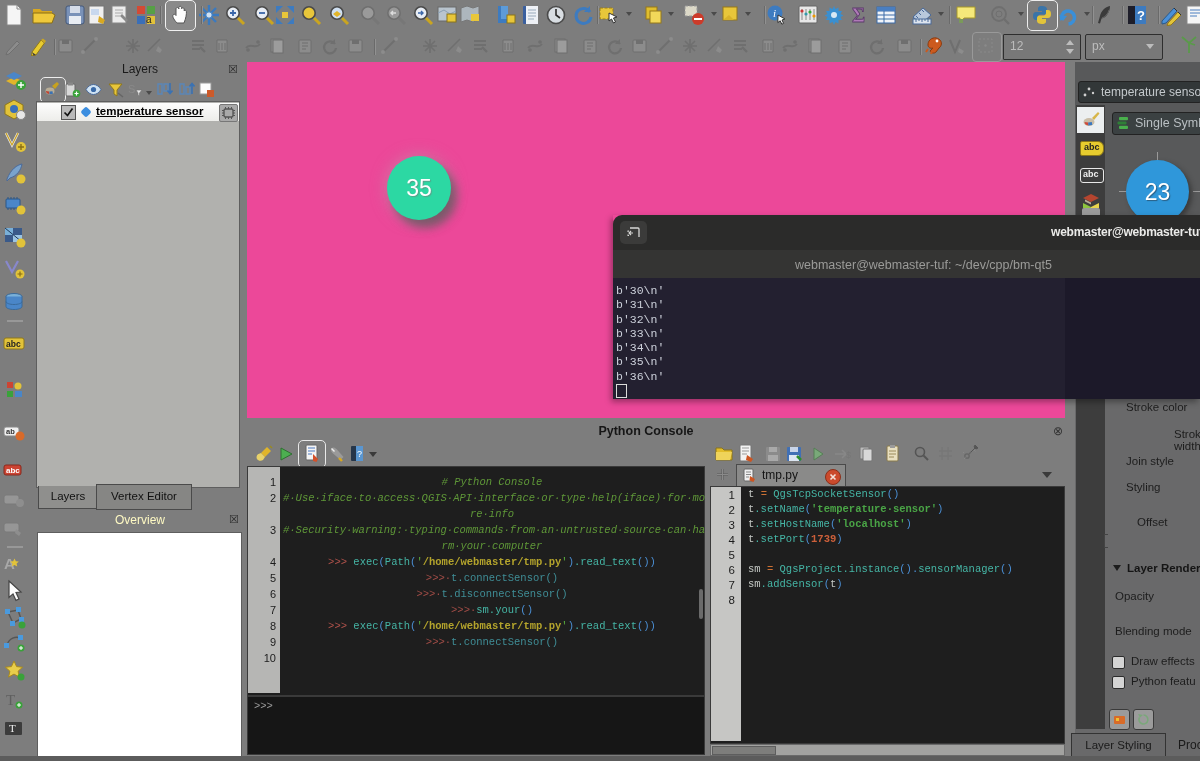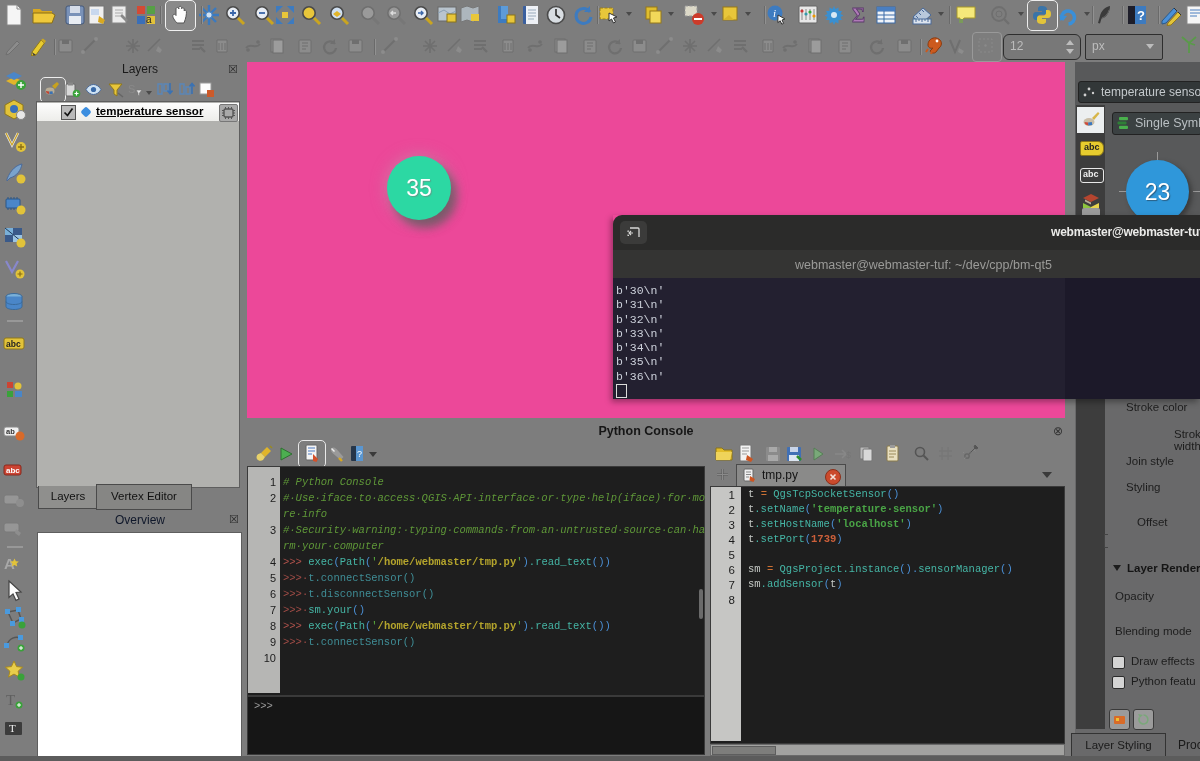--- a/index.html
+++ b/index.html
@@ -357,21 +357,21 @@
       </svg>
       <svg class="abs" style="left:947px;top:5px;" width="20" height="20" viewBox="0 0 20 20">
         <path d="M3 4l5 12L13 4" stroke="#6f6f6f" stroke-width="2" fill="none"></path>
         <path d="M12 12l5 3-2 3-4-2z" fill="#8c8c8c"></path>
       </svg>
       <div class="abs" style="left:972px;top:1px;width:28px;height:28px;border:1.5px solid #999;border-radius:4px;"></div>
       <svg class="abs" style="left:976px;top:5px;" width="20" height="20" viewBox="0 0 20 20">
         <rect x="3" y="3" width="13" height="13" fill="none" stroke="#8a8a8a" stroke-dasharray="2 2"></rect>
         <circle cx="9.5" cy="9.5" r="1.2" fill="#8a8a8a"></circle>
       </svg>
-      <div class="abs" style="left:1003px;top:3px;width:76px;height:24px;background:#787878;border:1px solid #2e2e2e;border-radius:6px;">
+      <div class="abs" style="left:1003px;top:3px;width:76px;height:24px;background:#787878;border:1px solid #2e2e2e;border-radius:1px;">
         <div class="abs" style="left:6px;top:4px;color:#bdbdbd;font-size:12px;">12</div>
         <div class="abs" style="left:62px;top:5px;width:0;height:0;border-left:4px solid transparent;border-right:4px solid transparent;border-bottom:5px solid #bdbdbd;"></div>
         <div class="abs" style="left:62px;top:14px;width:0;height:0;border-left:4px solid transparent;border-right:4px solid transparent;border-top:5px solid #bdbdbd;"></div>
       </div>
       <div class="abs" style="left:1085px;top:3px;width:76px;height:24px;background:#787878;border:1px solid #2e2e2e;border-radius:2px;">
         <div class="abs" style="left:6px;top:4px;color:#bdbdbd;font-size:12px;">px</div>
         <div class="abs" style="left:60px;top:9px;width:0;height:0;border-left:4.5px solid transparent;border-right:4.5px solid transparent;border-top:5.5px solid #bdbdbd;"></div>
       </div>
       <svg class="abs" style="left:1179px;top:4px;" width="22" height="22" viewBox="0 0 22 22">
         <path d="M10 18V8M10 8L3 2M10 8l7-6M10 8l6 2" stroke="#5a9a4a" stroke-width="1.8" fill="none"></path>
@@ -551,21 +551,21 @@
             </svg>
       </div>
     </div>
   </div>
 
   <div class="abs" style="left:5px;top:424px;width:58px;height:22px;background:#8f8f8d;border:1px solid #4a4a4a;border-top:none;color:#111;font-size:11.5px;text-align:center;line-height:21px;">Layers</div>
   <div class="abs" style="left:63px;top:422px;width:94px;height:24px;background:#868684;border:1px solid #4a4a4a;color:#111;font-size:11.5px;text-align:center;line-height:23px;">Vertex Editor</div>
 </div>
 
 <div class="abs" style="left:33px;top:510px;width:214px;height:251px;">
-  <div class="abs" style="left:0;top:3px;width:214px;height:16px;color:#0f172a;font-size:12px;font-weight:500;text-align:center;">Overview</div>
+  <div class="abs" style="left:0;top:3px;width:214px;height:16px;color:#fef9c3;font-size:12px;font-weight:500;text-align:center;">Overview</div>
   <div class="abs" style="left:196px;top:4px;width:11px;height:11px;color:#2a2a2a;font-size:11px;line-height:11px;">☒</div>
   <div class="abs" style="left:4px;top:22px;width:203px;height:225px;background:#fff;border:1px solid #5e5e5e;"></div>
 </div>
 
 <div class="abs" style="left:247px;top:62px;width:818px;height:356px;background:#ec4899;">
   <div class="abs" style="left:140px;top:94px;width:64px;height:64px;border-radius:50%;background:#2cd8a3;box-shadow:6px 8px 10px rgba(90,90,90,.75), 0 0 16px rgba(175,175,175,.5);"></div>
   <div class="abs" style="left:140px;top:113px;width:64px;height:26px;color:#fff;font-size:23px;text-align:center;text-shadow:1px 1px 1px rgba(120,120,120,.6);">35</div>
 </div>
 
 <div class="abs" style="left:1065px;top:62px;width:10px;height:699px;background:#7d7d7d;"></div>
@@ -688,21 +688,21 @@
           <rect x="7" y="2" width="7" height="15" fill="#5a96d0"></rect>
           <text x="8" y="13" font-size="9" fill="#fff" font-family="Liberation Sans">?</text>
         </svg>
     <div class="abs" style="left:118px;top:10px;width:0;height:0;border-left:4px solid transparent;border-right:4px solid transparent;border-top:5px solid #3a3a3a;"></div>
   </div>
 
   <div class="abs" style="left:2px;top:48px;width:456px;height:228px;background:#1e1e1e;border:1px solid #3a3a3a;">
     <div class="abs" style="left:0;top:0;width:32px;height:226px;background:#b6b6b4;color:#1c1c1c;font-size:11px;text-align:right;line-height:16px;">
           <div style="padding:7px 4px 0 0;">1<br>2<br><br>3<br><br>4<br>5<br>6<br>7<br>8<br>9<br>10</div>
         </div>
-    <div class="abs mono" style="left:35px;top:7px;width:418px;font-size:10.5px;line-height:16px;white-space:pre-wrap;color:#bbb;"><span style="color:#5f9838;font-style:italic;"># Python Console
+    <div class="abs mono" style="left:35px;top:7px;width:418px;font-size:10.5px;line-height:16px;white-space:pre-wrap;color:#bbb;text-align:center;"><span style="color:#5f9838;font-style:italic;"># Python Console
 #·Use·iface·to·access·QGIS·API·interface·or·type·help(iface)·for·mo re·info
 #·Security·warning:·typing·commands·from·an·untrusted·source·can·ha rm·your·computer</span>
 <span style="color:#b0524b;">&gt;&gt;&gt; </span><span style="color:#45b5a5;">exec</span><span style="color:#4b8fd4;">(</span><span style="color:#45b5a5;">Path</span><span style="color:#4b8fd4;">(</span><span style="color:#58a93c;">'</span><b style="color:#b4a42c;">/home/webmaster/tmp.py</b><span style="color:#58a93c;">'</span><span style="color:#4b8fd4;">)</span><span style="color:#45b5a5;">.read_text</span><span style="color:#4b8fd4;">())</span>
 <span style="color:#a04c46;">&gt;&gt;&gt;·</span><span style="color:#3f8d96;">t.connectSensor()</span>
 <span style="color:#a04c46;">&gt;&gt;&gt;·</span><span style="color:#3f8d96;">t.disconnectSensor()</span>
 <span style="color:#a04c46;">&gt;&gt;&gt;·</span><span style="color:#45b5a5;">sm.your</span><span style="color:#4b8fd4;">()</span>
 <span style="color:#b0524b;">&gt;&gt;&gt; </span><span style="color:#45b5a5;">exec</span><span style="color:#4b8fd4;">(</span><span style="color:#45b5a5;">Path</span><span style="color:#4b8fd4;">(</span><span style="color:#58a93c;">'</span><b style="color:#b4a42c;">/home/webmaster/tmp.py</b><span style="color:#58a93c;">'</span><span style="color:#4b8fd4;">)</span><span style="color:#45b5a5;">.read_text</span><span style="color:#4b8fd4;">())</span>
 <span style="color:#a04c46;">&gt;&gt;&gt;·</span><span style="color:#3f8d96;">t.connectSensor()</span></div>
     <div class="abs" style="left:451px;top:122px;width:4px;height:30px;background:#6a6a6a;border-radius:2px;"></div>
   </div>

